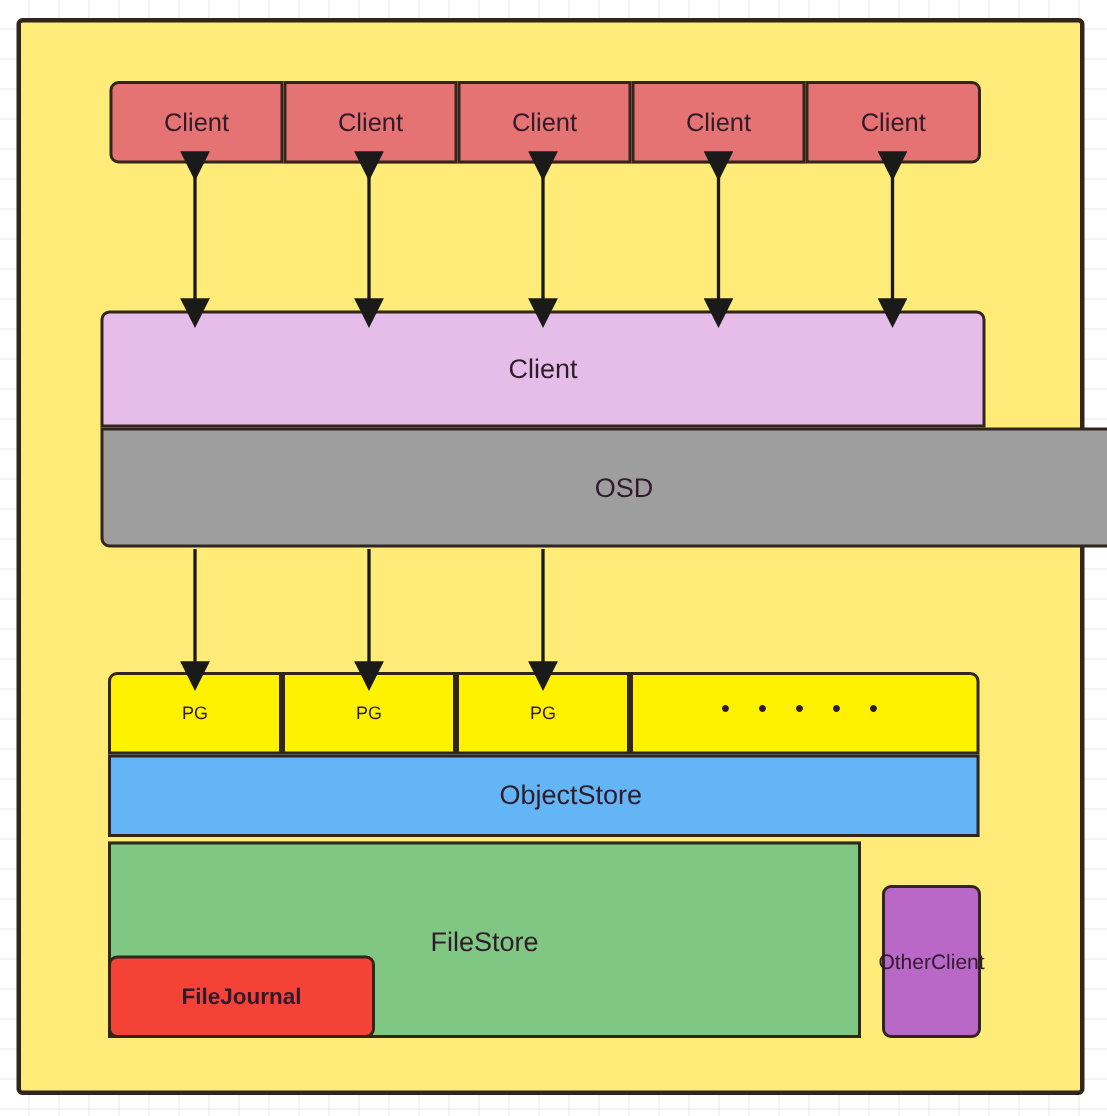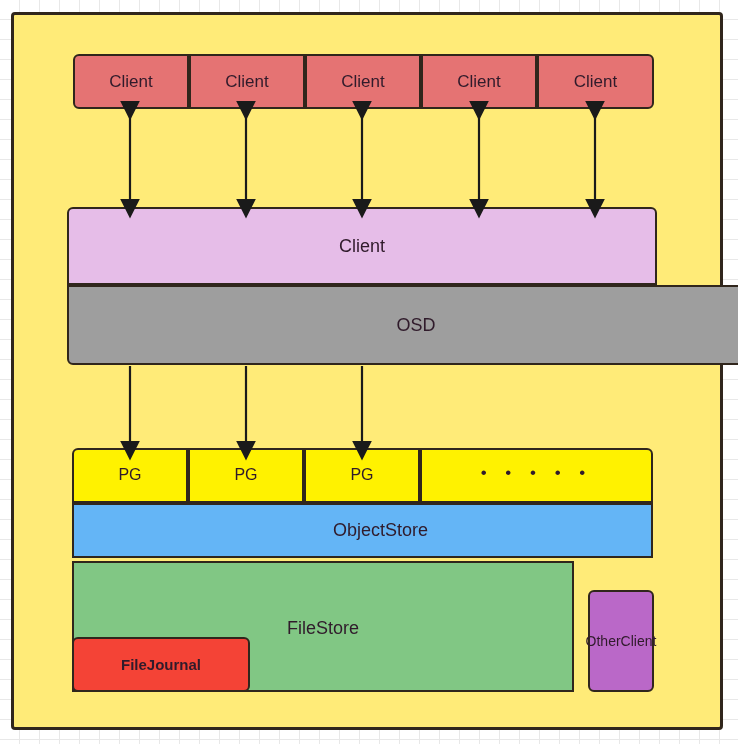--- a/index.html
+++ b/index.html
@@ -64,21 +64,21 @@
     font-size: 18px;
   }
   .osd-box {
     background: #9E9E9E;
     border-radius: 0 0 6px 6px;
     font-size: 18px;
   }
 
   .pg-box {
     background: #FFF200;
-    font-size: 16px;
+    font-size: 12px;
   }
   .pg-box.first { border-radius: 6px 0 0 0; }
   .pg-box.dots  { border-radius: 0 6px 0 0; font-size: 16px; letter-spacing: 6px; }
 
   .dots-inner {
     display: inline-block;
     transform: translateY(-3px);
     font-size: 17px;
     letter-spacing: 7px;
   }

